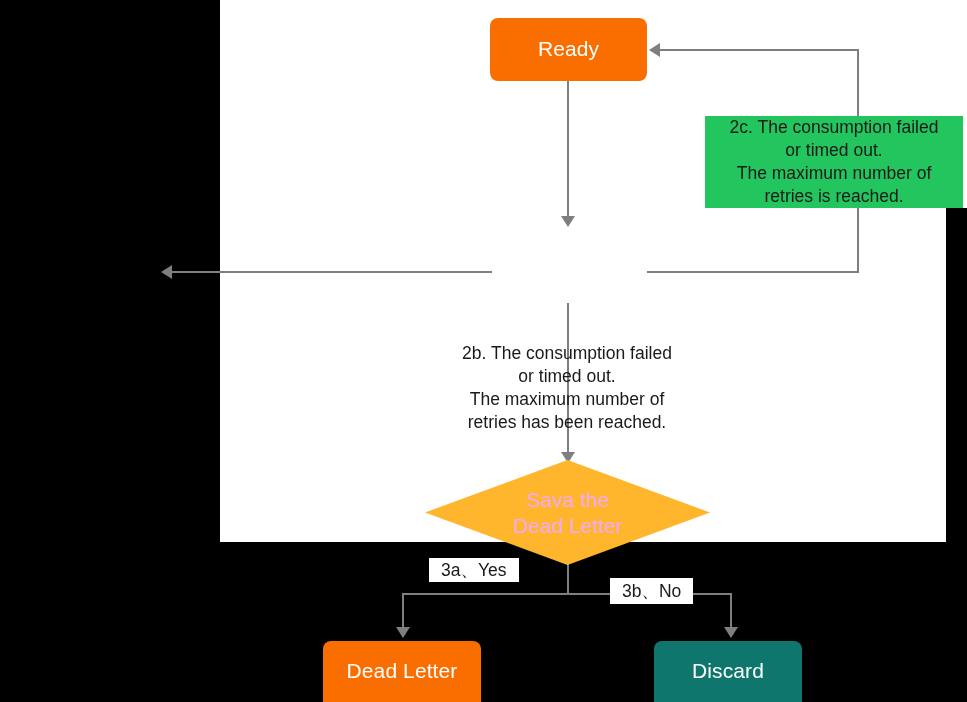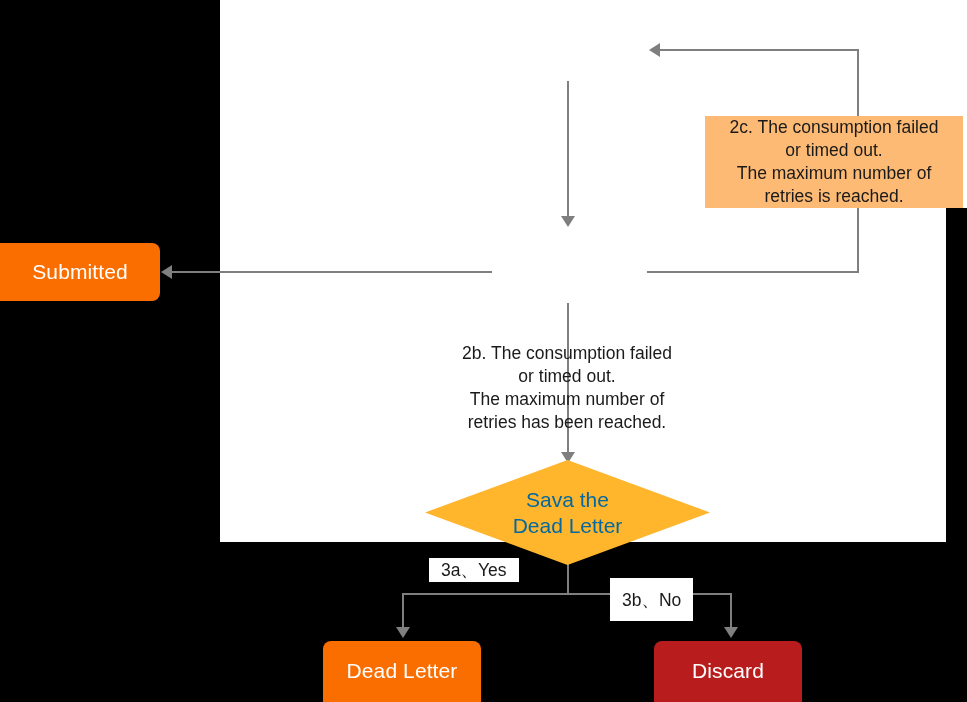--- a/index.html
+++ b/index.html
@@ -32,21 +32,21 @@
     align-items: center;
     justify-content: center;
     color: #ffffff;
     font-size: 21px;
     line-height: 1.15;
     text-align: center;
     border-radius: 8px;
     letter-spacing: .1px;
   }
   .node.orange { background: #fa6e00; }
-  .node.grey   { background: #b91c1c; }
+  .node.grey   { background: #0f766e; }
 
   #node-ready       { left: 490px; top: 18px;  width: 157px; height: 63px; }
   #node-processing  { left: 490px; top: 243px; width: 157px; height: 60px; }
   #node-submitted   { left: 0px;   top: 243px; width: 160px; height: 58px;
                       border-radius: 0 8px 8px 0; }
   #node-deadletter  { left: 323px; top: 641px; width: 158px; height: 61px;
                       border-radius: 8px 8px 0 0; }
   #node-discard     { left: 654px; top: 641px; width: 148px; height: 61px;
                       border-radius: 8px 8px 0 0; }
 
@@ -64,21 +64,21 @@
     background: #ffb52c;
     clip-path: polygon(50% 0%, 100% 50%, 50% 100%, 0% 50%);
   }
   #node-decision .dia-text {
     position: absolute;
     inset: 0;
     display: flex;
     flex-direction: column;
     align-items: center;
     justify-content: center;
-    color: #0369a1;
+    color: #f0abfc;
     font-size: 21px;
     line-height: 1.22;
     text-align: center;
     white-space: pre-line;
   }
 
   
   .ln {
     position: absolute;
     background: #7f7f7f;
@@ -136,45 +136,45 @@
   <div class="ln v" style="left:567px; top:81px; height:136px;"></div>
   <div class="arrow down" style="left:561px; top:216px;"></div>
 
   <div class="ln h" style="left:172px; top:271px; width:320px;"></div>
   <div class="arrow left" style="left:161px; top:265px;"></div>
 
   <div class="ln h" style="left:647px; top:271px; width:212px;"></div>
   <div class="ln v" style="left:857px; top:50px; height:223px;"></div>
   <div class="ln h" style="left:660px; top:49px; width:199px;"></div>
   <div class="arrow left" style="left:649px; top:43px;"></div>
-  <div class="edge-label" style="left:705px; top:116px; width:258px; background:#fdba74;">2c. The consumption failed
+  <div class="edge-label" style="left:705px; top:116px; width:258px; background:#22c55e;">2c. The consumption failed
 or timed out.
 The maximum number of
 retries is reached.</div>
 
   <div class="ln v" style="left:567px; top:303px; height:152px;"></div>
   <div class="arrow down" style="left:561px; top:452px;"></div>
   <div class="edge-label" style="left:430px; top:342px; width:274px;">2b. The consumption failed
 or timed out.
 The maximum number of
 retries has been reached.</div>
 
   <div class="ln v" style="left:567px; top:560px; height:34px;"></div>
   <div class="ln h" style="left:402px; top:593px; width:330px;"></div>
   <div class="ln v" style="left:402px; top:593px; height:36px;"></div>
   <div class="arrow down" style="left:396px; top:627px;"></div>
   <div class="ln v" style="left:730px; top:593px; height:36px;"></div>
   <div class="arrow down" style="left:724px; top:627px;"></div>
 
   <div class="branch-label" style="left:429px; top:558px; height:24px;">3a、Yes</div>
-  <div class="branch-label" style="left:610px; top:578px; height:43px;">3b、No</div>
+  <div class="branch-label" style="left:610px; top:578px; height:26px;">3b、No</div>
+
+  <div class="node orange" id="node-ready">Ready</div>
 
 
-
-  <div class="node orange" id="node-submitted">Submitted</div>
 
   <div id="node-decision">
     <div class="dia-shape"></div>
     <div class="dia-text">Sava the
 Dead Letter</div>
   </div>
 
   <div class="node orange" id="node-deadletter">Dead Letter</div>
 
   <div class="node grey" id="node-discard">Discard</div>

